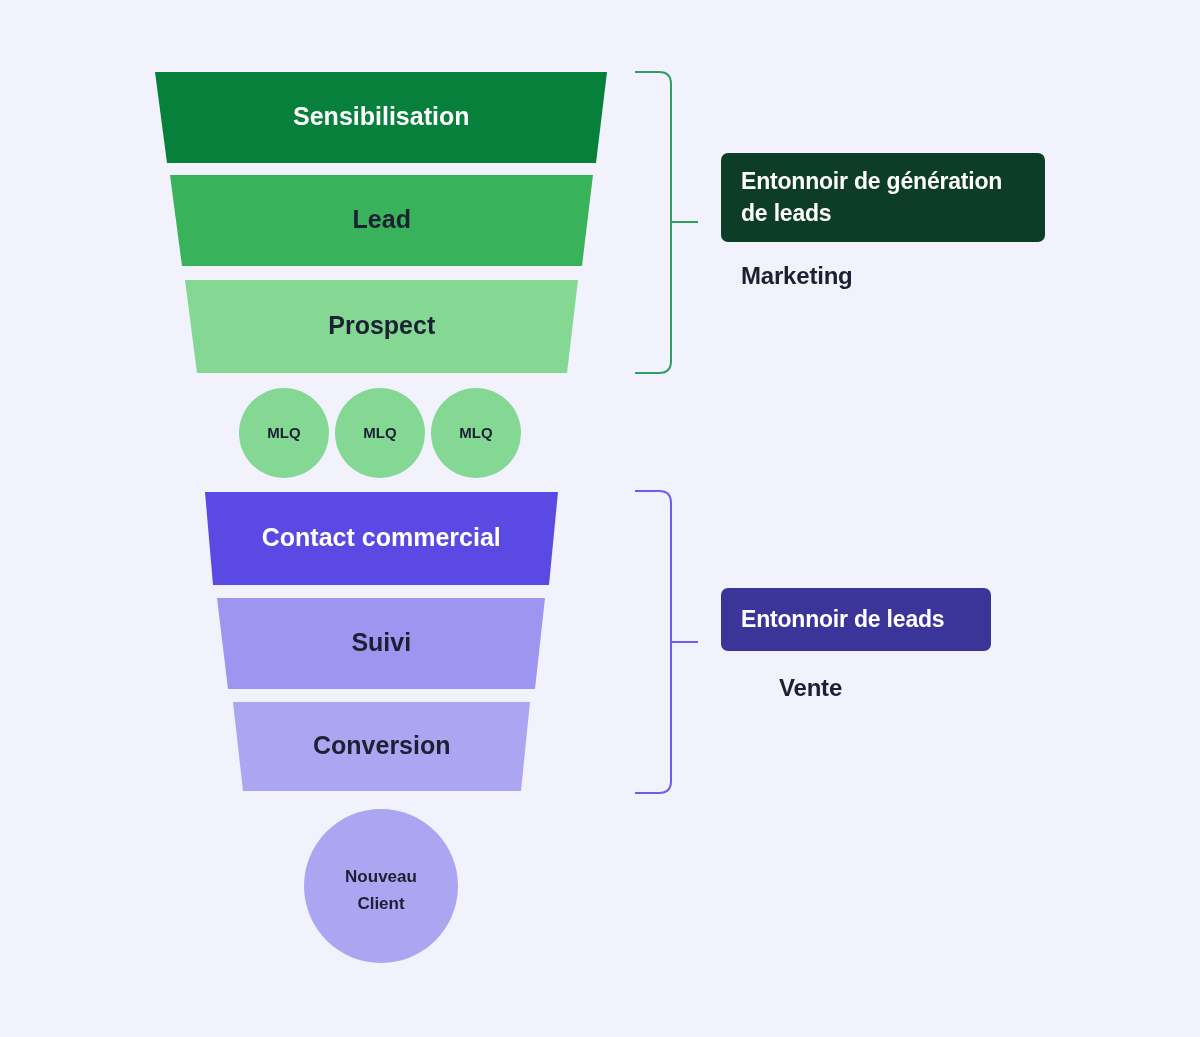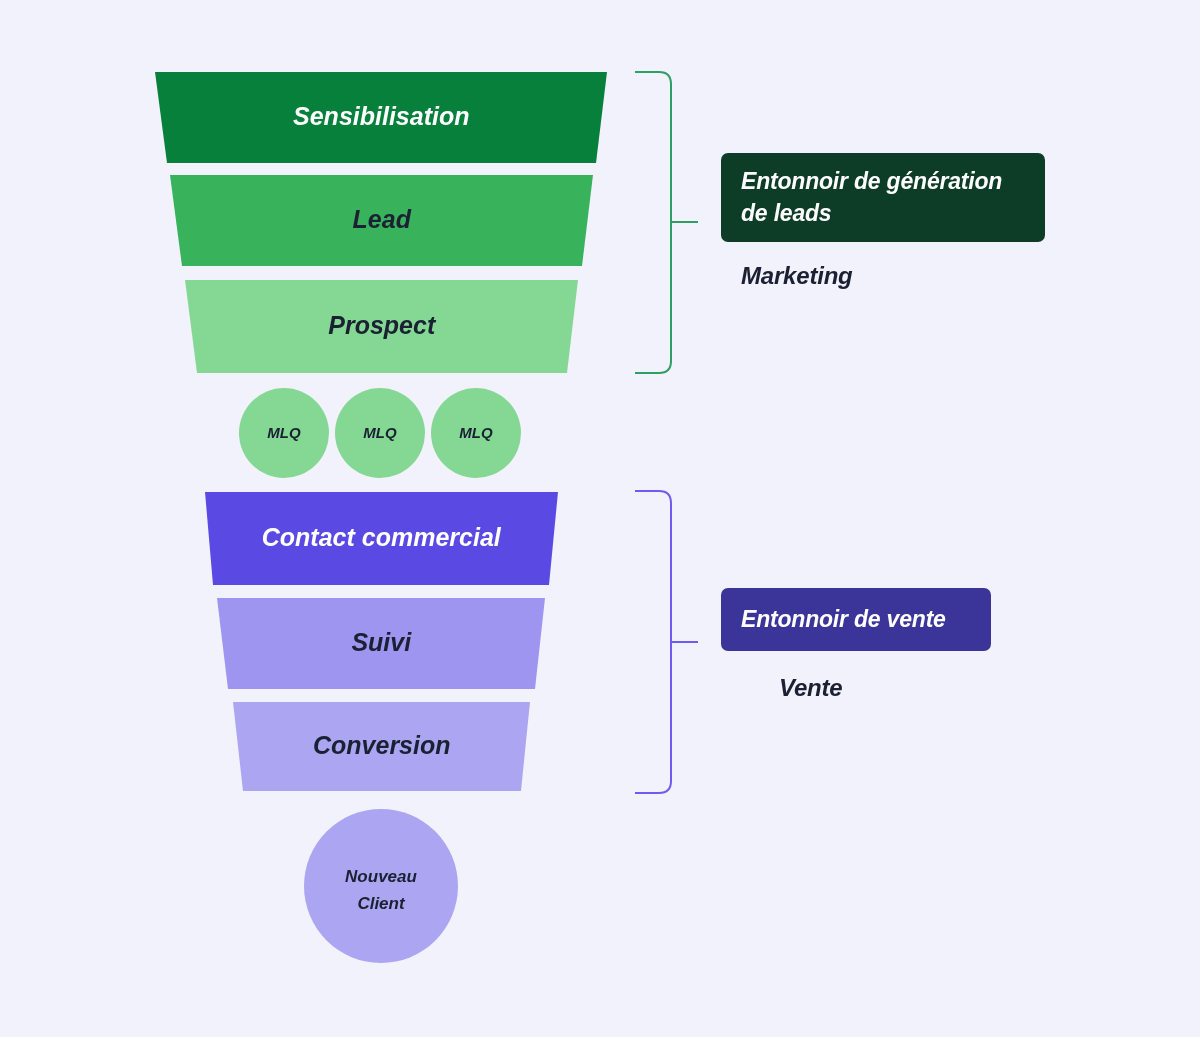--- a/index.html
+++ b/index.html
@@ -11,21 +11,20 @@
     width: 1200px;
     height: 1037px;
     background: #f2f2fc;
     font-family: "Liberation Sans", sans-serif;
     overflow: hidden;
   }
   #diagram {
     position: relative;
     width: 1200px;
     height: 1037px;
-    font-style: italic;
   }
   #funnel-svg {
     position: absolute;
     top: 0;
     left: 0;
     width: 1200px;
     height: 1037px;
   }
   .stage-label {
     font-weight: bold;
@@ -125,18 +124,18 @@
         </g>
       </g>
   </svg>
 
   <div id="cards-layer">
       <div class="group-card" style="left: 721px; top: 153px; width: 324px; height: 89px; background: rgb(13, 61, 38);">
         <div class="group-card-text">Entonnoir de génération de leads</div>
       </div>
       <div class="group-sub" style="left: 741px; top: 262px; color: rgb(27, 32, 51);">Marketing</div>
       <div class="group-card" style="left: 721px; top: 588px; width: 270px; height: 63px; background: rgb(59, 52, 153);">
-        <div class="group-card-text">Entonnoir de vente</div>
+        <div class="group-card-text">Entonnoir de leads</div>
       </div>
       <div class="group-sub" style="left: 779px; top: 674px; color: rgb(27, 32, 51);">Vente</div>
     </div>
 
 </div>
 
 </body></html>

